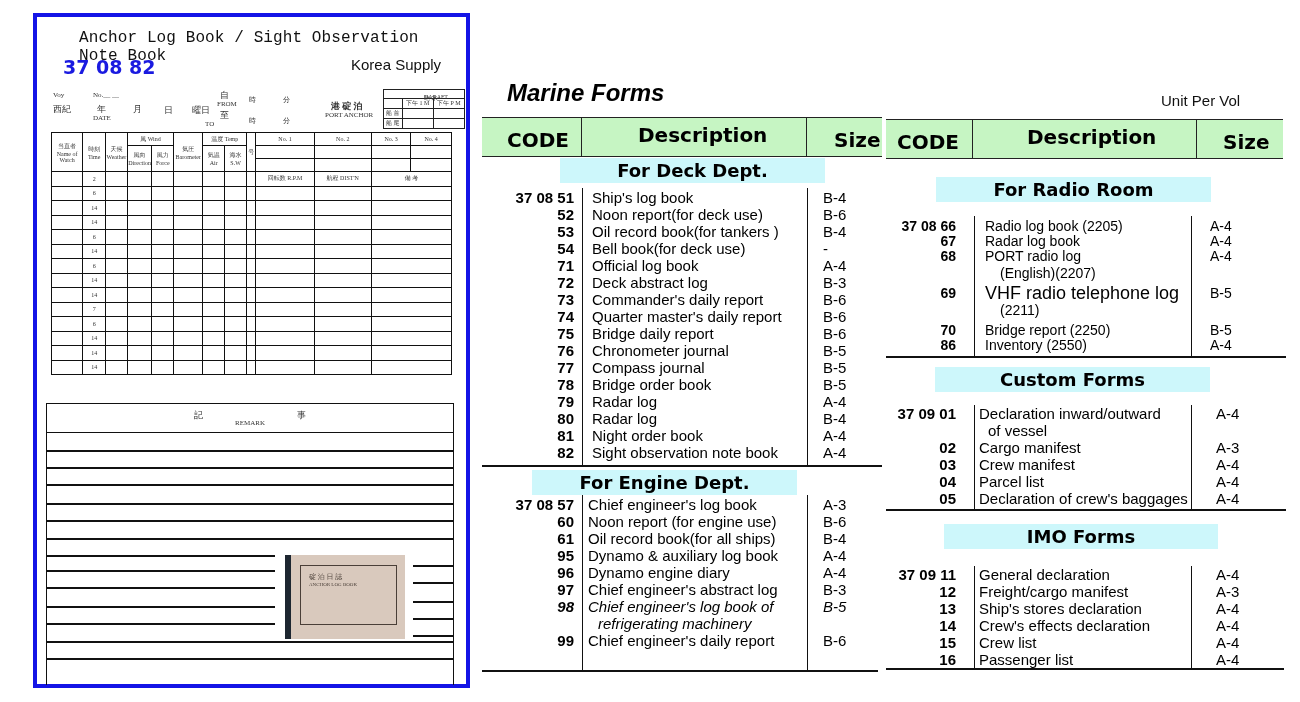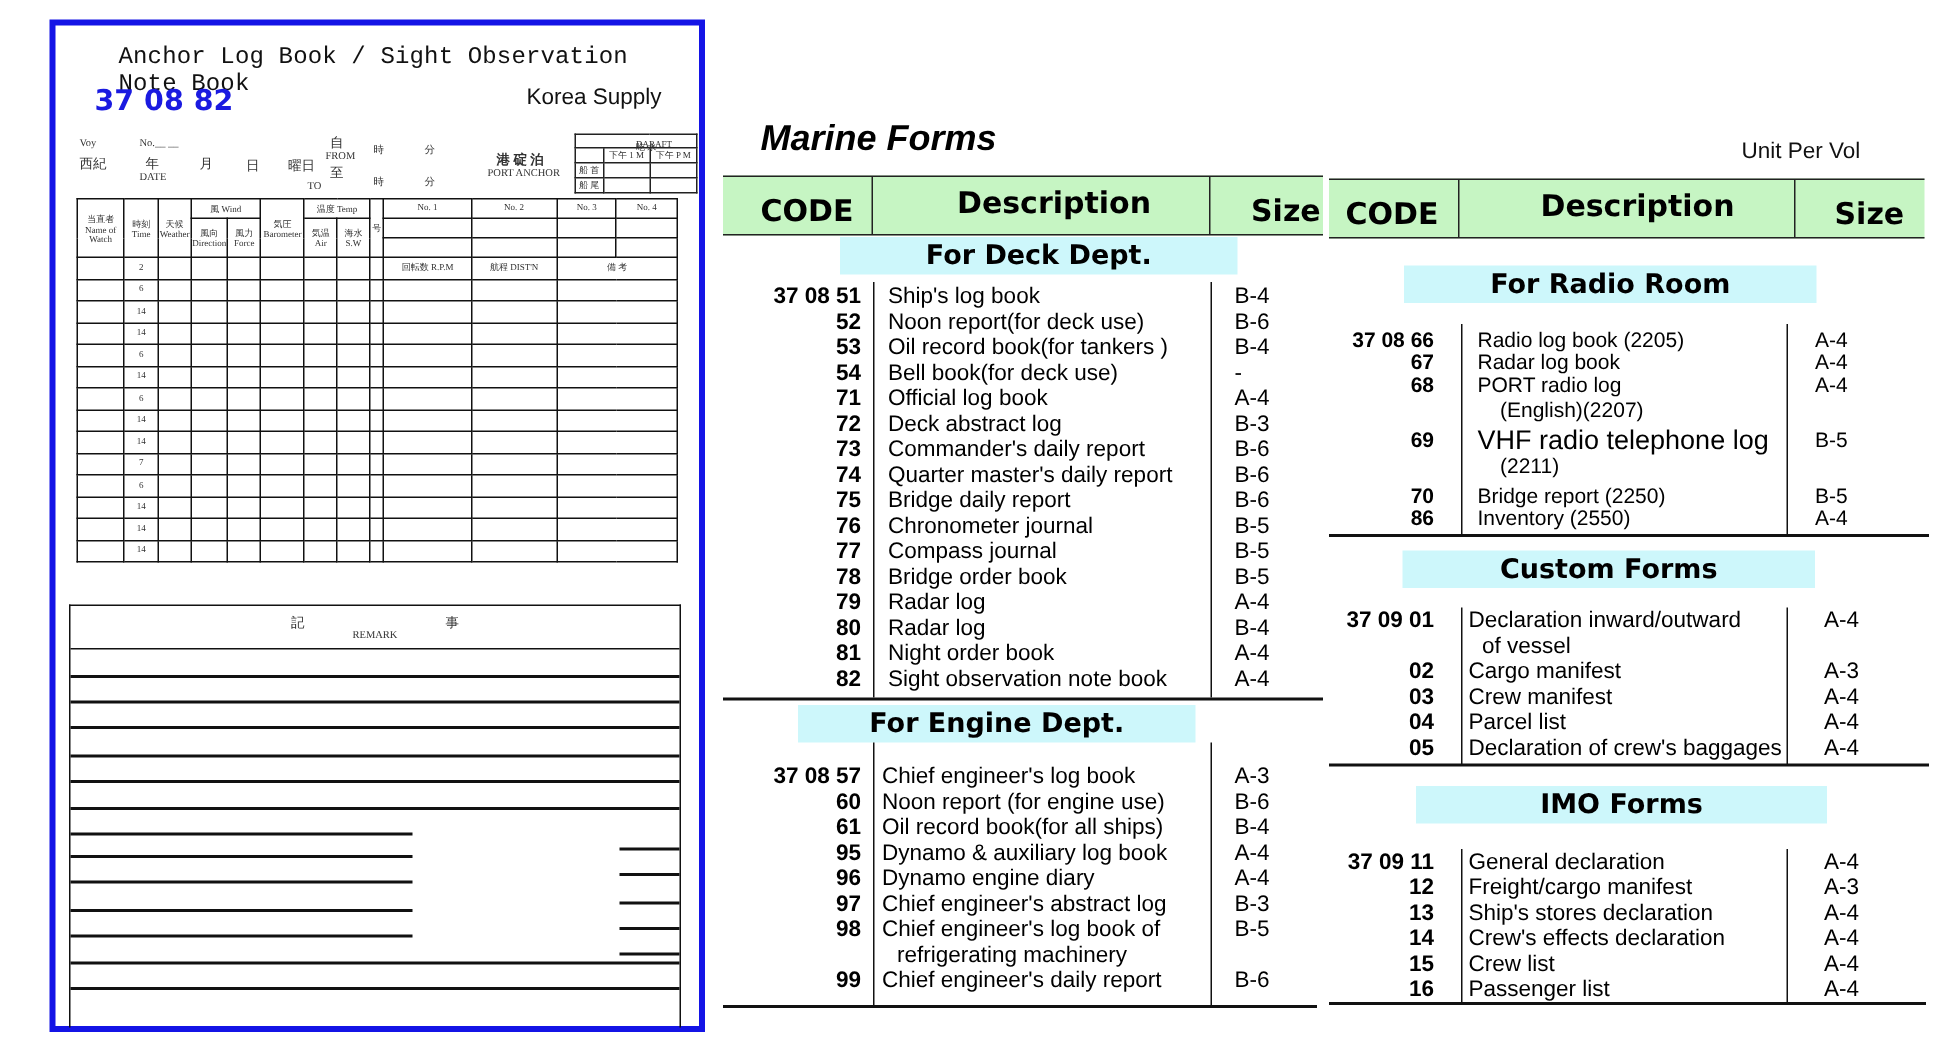--- a/index.html
+++ b/index.html
@@ -366,20 +366,26 @@
     <div class="rline" style="left:0;width:228px;top:183px"></div>
     <div class="rline" style="left:0;width:228px;top:202px"></div>
     <div class="rline" style="left:0;width:228px;top:219px"></div>
     <div class="rline" style="left:0;width:406px;top:237px"></div>
     <div class="rline" style="left:0;width:406px;top:254px"></div>
     <div class="rline" style="left:366px;width:40px;top:161px"></div>
     <div class="rline" style="left:366px;width:40px;top:178px"></div>
     <div class="rline" style="left:366px;width:40px;top:197px"></div>
     <div class="rline" style="left:366px;width:40px;top:214px"></div>
     <div class="rline" style="left:366px;width:40px;top:231px"></div>
+    <div class="cover">
+      <div class="cover-inner">
+        <div style="font-size:7px">碇 泊 日 誌</div>
+        <div>ANCHOR LOG BOOK</div>
+      </div>
+    </div>
   </div>
 </div>
 
 <div class="catalog">
   <div class="mf-title">Marine Forms</div>
   <div class="unit">Unit Per Vol</div>
 
   <div class="hdr" style="left:2px;top:117px;width:400px;">
     <span style="left:25px;top:10px">CODE</span>
     <div class="sep" style="left:99px"></div>
@@ -479,21 +485,21 @@
         <span class="code" style="right:306px">82</span>
         <span class="desc" style="left:112px">Sight observation note book</span>
         <span class="size" style="left:343px">A-4</span>
       </div>
     </div>
   <div class="hline" style="left:2px;top:465px;width:400px;"></div>
 
   <div class="band" style="left:52px;top:470px;width:265px;">For Engine Dept.</div>
   <div class="vline" style="left:102px;top:495px;height:176px;"></div>
   <div class="vline" style="left:327px;top:495px;height:176px;"></div>
-  <div class="rows" style="left:0;top:496px;width:400px;margin-top:13px;" id="engine-rows">
+  <div class="rows" style="left:0;top:496px;width:400px;" id="engine-rows">
       <div class="row">
         <span class="code" style="right:306px">37 08 57</span>
         <span class="desc" style="left:108px">Chief engineer's log book</span>
         <span class="size" style="left:343px">A-3</span>
       </div>
       <div class="row">
         <span class="code" style="right:306px">60</span>
         <span class="desc" style="left:108px">Noon report (for engine use)</span>
         <span class="size" style="left:343px">B-6</span>
       </div>
@@ -510,21 +516,21 @@
       <div class="row">
         <span class="code" style="right:306px">96</span>
         <span class="desc" style="left:108px">Dynamo engine diary</span>
         <span class="size" style="left:343px">A-4</span>
       </div>
       <div class="row">
         <span class="code" style="right:306px">97</span>
         <span class="desc" style="left:108px">Chief engineer's abstract log</span>
         <span class="size" style="left:343px">B-3</span>
       </div>
-      <div class="row" style="height: 34px;">
+      <div class="row" style="height: 34px; font-style: italic;">
         <span class="code" style="right:306px">98</span>
         <span class="desc" style="left:108px">Chief engineer's log book of</span>
         <span class="desc" style="left:118px;top:17px">refrigerating machinery</span>
         <span class="size" style="left:343px">B-5</span>
       </div>
       <div class="row">
         <span class="code" style="right:306px">99</span>
         <span class="desc" style="left:108px">Chief engineer's daily report</span>
         <span class="size" style="left:343px">B-6</span>
       </div>

